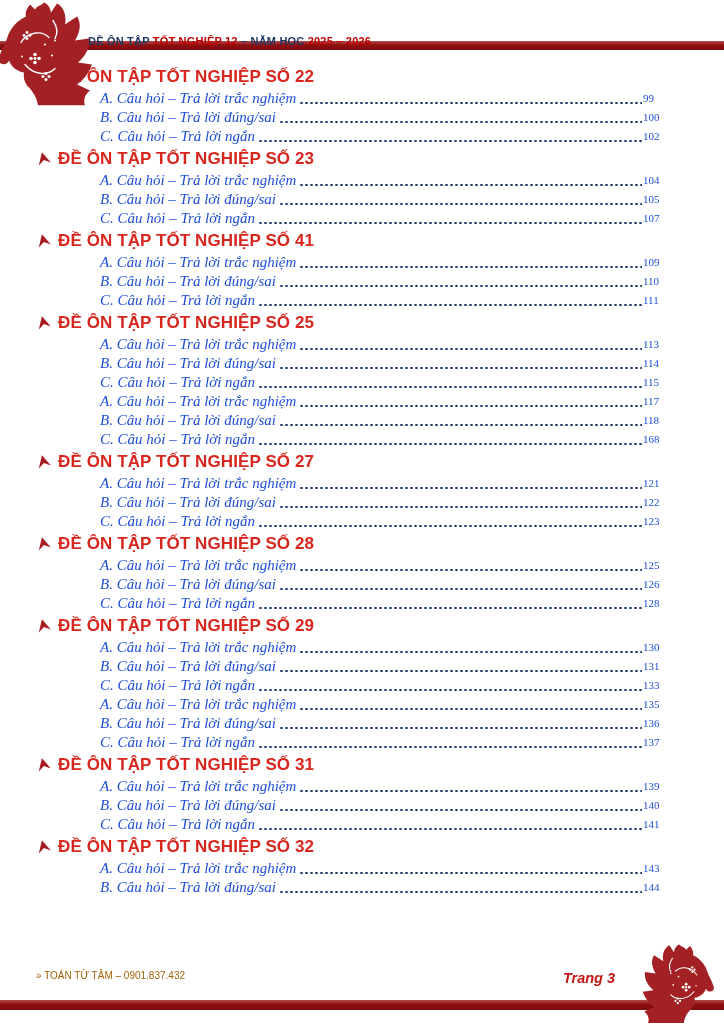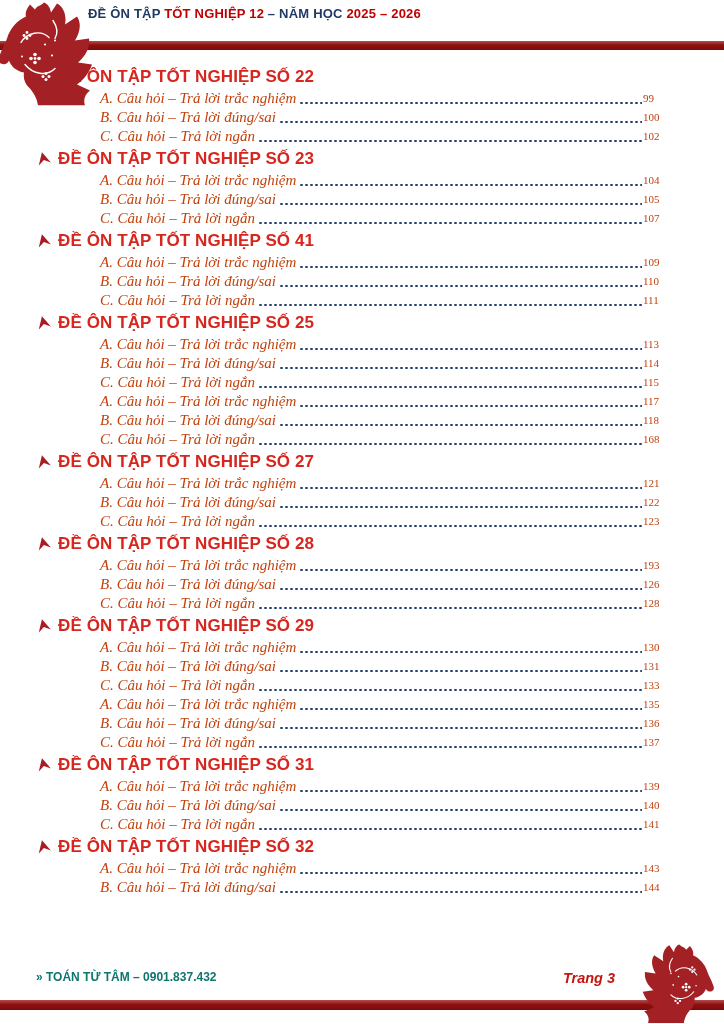--- a/index.html
+++ b/index.html
@@ -16,22 +16,22 @@
 
   
   .top-bar {
     position: absolute;
     left: 0; right: 0; top: 41px; height: 9px;
     background: linear-gradient(#b54e4e 0%, #8e0f0f 45%, #7c0b0b 100%);
     z-index: 1;
   }
   .header-title {
     position: absolute;
-    left: 88px; top: 6px;
-    font-size: 13px;
+    left: 88px; top: 35px;
+    font-size: 11px;
     font-weight: bold;
     letter-spacing: 0.2px;
     white-space: nowrap;
     z-index: 2;
   }
   .c-navy { color: #1f3864; }
   .c-red  { color: #c00000; }
 
   .horse-top {
     position: absolute;
@@ -63,21 +63,21 @@
     font-weight: bold;
     letter-spacing: 0.1px;
     white-space: nowrap;
   }
   .marker-icon { width: 15px; height: 15px; flex: 0 0 auto; fill: #a81d22; }
   .toc-item {
     height: 19px;
     display: flex;
     align-items: flex-end;
     padding-left: 64px;
-    color: #c2410c;
+    color: #1d4ed8;
     white-space: nowrap;
   }
   .toc-item-label {
     font-family: "Liberation Serif", serif;
     font-style: italic;
     font-size: 15px;
     line-height: 19px;
   }
   .toc-leader {
     flex: 1;
@@ -92,23 +92,23 @@
     font-family: "Liberation Serif", serif;
     font-size: 11px;
     line-height: 19px;
     width: 27px;
   }
 
   
   .footer-left {
     position: absolute;
     left: 36px; top: 970px;
-    color: #0f766e;
-    font-size: 12px;
-    font-weight: bold;
+    color: #a16207;
+    font-size: 10px;
+    font-weight: normal;
     white-space: nowrap;
     z-index: 2;
   }
   .footer-right {
     position: absolute;
     right: 109px; top: 970px;
     color: #c21713;
     font-size: 14.5px;
     font-weight: bold;
     white-space: nowrap;
@@ -333,21 +333,21 @@
       <h2 class="toc-heading">
         <svg class="marker-icon" viewBox="0 0 24 24">
             <polygon points="12,1.5 22,21 12,14.5 2,21" transform="rotate(-14 12 12)"></polygon>
           </svg>
         <span class="toc-heading-text">ĐỀ ÔN TẬP TỐT NGHIỆP SỐ 28</span>
       </h2>
 
     <div class="toc-item">
       <span class="toc-item-label">A. Câu hỏi – Trả lời trắc nghiệm</span>
       <span class="toc-leader"></span>
-      <span class="toc-page">193</span>
+      <span class="toc-page">125</span>
     </div>
 
     <div class="toc-item">
       <span class="toc-item-label">B. Câu hỏi – Trả lời đúng/sai</span>
       <span class="toc-leader"></span>
       <span class="toc-page">126</span>
     </div>
 
     <div class="toc-item">
       <span class="toc-item-label">C. Câu hỏi – Trả lời ngắn</span>

